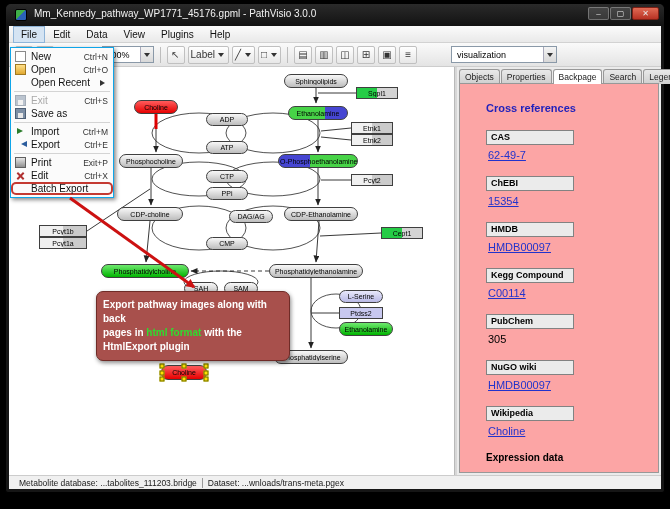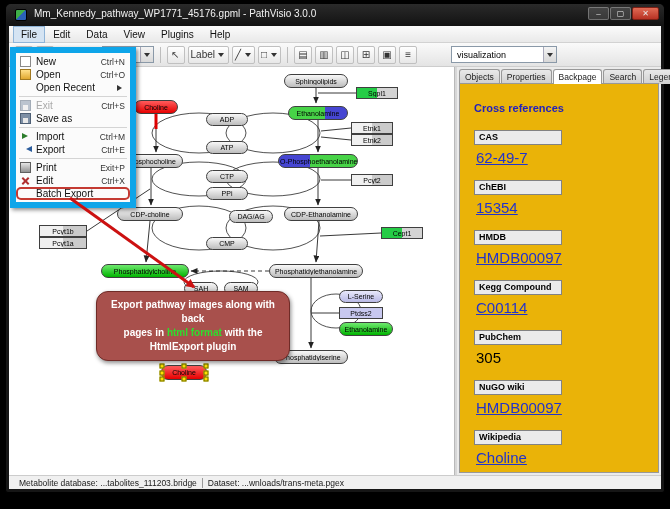--- a/index.html
+++ b/index.html
@@ -72,39 +72,39 @@
   .fill-gene-lavender { background:#c8c8f0; }
   .handle { position:absolute; width:5px; height:5px; background:#ffe400; border:1px solid #6a6a00;
             transform:translate(-50%,-50%); z-index:3; }
 
   
   .side-panel { flex:1; display:flex; flex-direction:column; background:#ebebeb; min-width:0; }
   .tabs { display:flex; gap:1px; padding:2px 2px 0 2px; }
   .tab { padding:2px 5px 2px 5px; font-size:8.5px; background:linear-gradient(#e9e9e9,#cfcfcf);
          border:1px solid #989898; border-bottom:none; border-radius:3px 3px 0 0; color:#222; }
   .tab.active { background:#fff; position:relative; z-index:2; }
-  .panel-body { flex:1; background:#eab308; border:1px solid #989898; margin:-1px 2px 2px 2px;
-                padding:6px 14px; overflow:hidden; position:relative; z-index:1; }
+  .panel-body { flex:1; background:#fca5a5; border:1px solid #989898; margin:-1px 2px 2px 2px;
+                padding:6px 26px; overflow:hidden; position:relative; z-index:1; }
   .xref-heading { color:#2222bb; font-weight:bold; font-size:11px; margin:12px 0 16px 0; }
   .xref-section { margin-bottom:13px; }
   .xref-name { width:88px; height:15px; background:#ebebeb; border:1px solid #828282;
                font-weight:bold; font-size:9px; padding:1px 4px; }
-  .xref-value { display:inline-block; margin:4px 0 0 2px; font-size:15px; color:#000; text-decoration:none; }
+  .xref-value { display:inline-block; margin:4px 0 0 2px; font-size:11px; color:#000; text-decoration:none; }
   .xref-value.link { color:#2233cc; text-decoration:underline; }
   .expression-heading { font-weight:bold; font-size:10px; margin-top:6px; }
 
   
   .statusbar { height:14px; display:flex; align-items:center; gap:0; padding:0 5px;
                background:#f0f0f0; border-top:1px solid #cccccc; font-size:8.5px; color:#1a1a1a; white-space:nowrap; overflow:hidden; }
   .status-seg { padding:0 5px; }
   .status-seg + .status-seg { border-left:1px solid #9a9a9a; }
 
   
-  .file-menu { position:absolute; left:10px; top:47px; width:126px; background:#fbfbfb;
-               border:6px solid #0ea5e9; box-shadow:2px 2px 4px rgba(0,0,0,.45); z-index:50; padding:2px 0; }
+  .file-menu { position:absolute; left:10px; top:47px; width:104px; background:#fbfbfb;
+               border:1px solid #0ea5e9; box-shadow:2px 2px 4px rgba(0,0,0,.45); z-index:50; padding:2px 0; }
   .fm-item { display:flex; align-items:center; height:13px; padding:0 5px 0 4px; font-size:10px; color:#111; }
   .fm-item.disabled .fm-label { color:#a9a9a9; }
   .fm-item.highlighted { border-radius:5px; box-shadow:inset 0 0 0 2px #c43a32; }
   .fm-label { white-space:nowrap; }
   .fm-shortcut { margin-left:auto; font-size:8.5px; color:#333; }
   .fm-sub { margin-left:auto; width:0; height:0; border:3px solid transparent; border-left:5px solid #333; }
   .fm-sep { height:1px; background:#d4d4d4; margin:2px 3px; }
   .mi { width:11px; height:11px; display:inline-block; margin-right:5px; flex:none; position:relative; }
   .mi-new-file { background:#fff; border:1px solid #8a8a8a; }
   .mi-open-folder { background:linear-gradient(#ffe08a,#e0a830); border:1px solid #a07820; }
@@ -113,22 +113,22 @@
   .mi-save { opacity:.5; }
   .mi-import::after { content:""; position:absolute; left:2px; top:2px; border:3.5px solid transparent; border-left:6px solid #2c7d2c; }
   .mi-export::after { content:""; position:absolute; left:3px; top:2px; border:3.5px solid transparent; border-right:6px solid #2c5d9d; }
   .mi-print { background:linear-gradient(#e6e6e6,#909090); border:1px solid #5f5f5f; }
   .mi-exit::before, .mi-exit::after { content:""; position:absolute; left:1px; top:5px; width:9px; height:2px; background:#b03030; }
   .mi-exit::before { transform:rotate(45deg); } .mi-exit::after { transform:rotate(-45deg); }
   .mi-blank { visibility:hidden; }
 
   
   .callout { position:absolute; left:96px; top:291px; width:194px; z-index:40; padding:6px 6px;
-             border:1px solid #6f2b27; border-radius:12px; box-shadow:1px 2px 4px rgba(0,0,0,.45);
-             text-align:center; font-weight:bold; font-size:10px; color:#fff; line-height:1.4; }
+             border:1px solid #6f2b27; border-radius:7px; box-shadow:1px 2px 4px rgba(0,0,0,.45);
+             font-weight:bold; font-size:10px; color:#fff; line-height:1.4; }
   .annotation-arrow { position:absolute; left:0; top:0; z-index:60; pointer-events:none; }
 </style>
 </head>
 <body>
 
 <div class="window">
   <div class="titlebar">
     <span class="app-icon"></span>
     <span class="title-text">Mm_Kennedy_pathway_WP1771_45176.gpml - PathVisio 3.0.0</span>
     <span class="win-controls">

